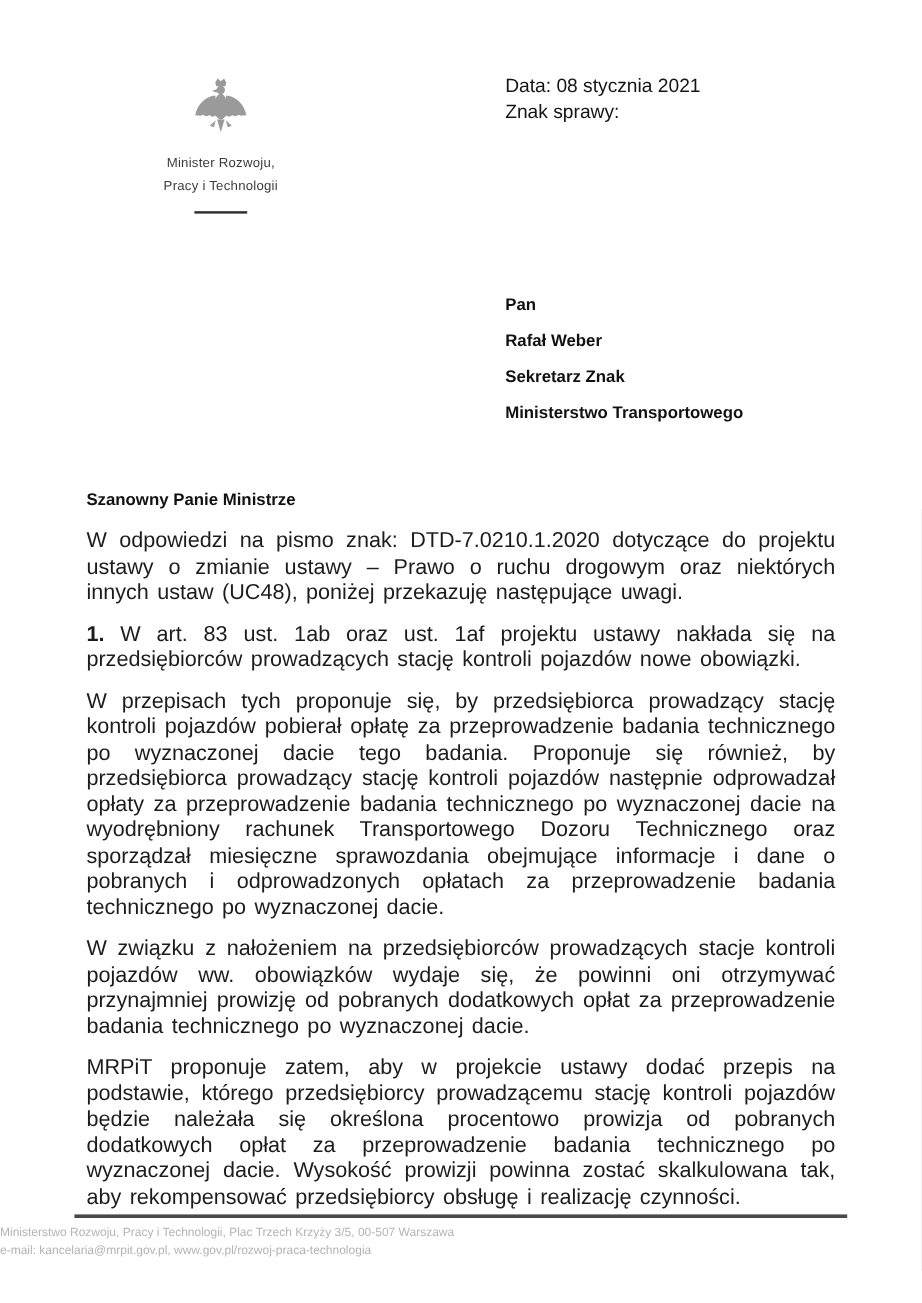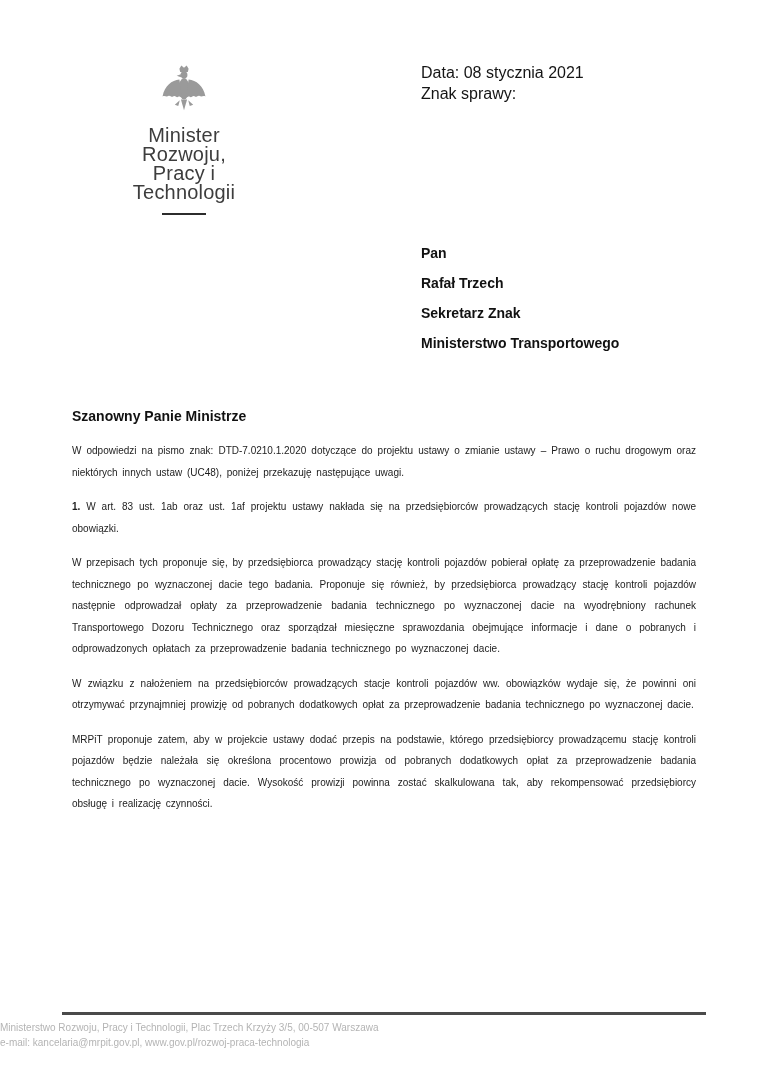--- a/index.html
+++ b/index.html
@@ -13,21 +13,21 @@
     overflow:hidden;
   }
   
   .logo-block{
     position:absolute;left:108px;top:62px;width:152px;
     text-align:center;
   }
   .emblem{width:46px;height:52px;display:inline-block;}
   .ministry-name{
     margin-top:8px;
-    font-size:20px;line-height:19px;color:#3d3d3d;
+    font-size:11px;line-height:19px;color:#3d3d3d;
     letter-spacing:.2px;
   }
   .logo-rule{width:44px;height:2px;background:#2c2c2c;margin:11px auto 0;}
   
   .meta-block{
     position:absolute;left:421px;top:62px;
     font-size:16px;line-height:21px;color:#151515;
   }
   
   .recipient-block{
@@ -42,21 +42,21 @@
     font-size:14px;font-weight:bold;line-height:32px;
     text-align:justify;color:#111;
     margin:0;
   }
   .salutation{
     margin:27px 0 0 0;
     font-size:14px;font-weight:bold;color:#111;line-height:22px;
   }
   .paragraphs p{
     margin:13px 0 0 0;
-    font-size:10px;line-height:21.5px;
+    font-size:18px;line-height:21.5px;
     text-align:justify;
     word-spacing:2px;
     color:#1c1c1c;
   }
   .paragraphs p .para-num{font-weight:bold;}
   
   .footer-rule{
     position:absolute;left:62px;right:62px;top:1012px;height:3px;
     background:#4a4a4a;
   }
@@ -94,21 +94,21 @@
     <div class="logo-rule"></div>
   </div>
 
   <div class="meta-block">
     <div>Data: 08 stycznia 2021</div>
     <div>Znak sprawy:</div>
   </div>
 
   <div class="recipient-block">
     <div>Pan</div>
-    <div>Rafał Trzech</div>
+    <div>Rafał Weber</div>
     <div>Sekretarz Znak</div>
     <div>Ministerstwo Transportowego</div>
   </div>
 
   <div class="body-block">
     <p class="salutation">Szanowny Panie Ministrze</p>
     <div class="paragraphs">
       <p><span>W odpowiedzi na pismo znak: DTD-7.0210.1.2020 dotyczące do projektu ustawy o zmianie ustawy – Prawo o ruchu drogowym oraz niektórych innych ustaw (UC48), poniżej przekazuję następujące uwagi.</span></p>
       <p><span class="para-num">1.</span> <span>W art. 83 ust. 1ab oraz ust. 1af projektu ustawy nakłada się na przedsiębiorców prowadzących stację kontroli pojazdów nowe obowiązki.</span></p>
       <p><span>W przepisach tych proponuje się, by przedsiębiorca prowadzący stację kontroli pojazdów pobierał opłatę za przeprowadzenie badania technicznego po wyznaczonej dacie tego badania. Proponuje się również, by przedsiębiorca prowadzący stację kontroli pojazdów następnie odprowadzał opłaty za przeprowadzenie badania technicznego po wyznaczonej dacie na wyodrębniony rachunek Transportowego Dozoru Technicznego oraz sporządzał miesięczne sprawozdania obejmujące informacje i dane o pobranych i odprowadzonych opłatach za przeprowadzenie badania technicznego po wyznaczonej dacie.</span></p>

